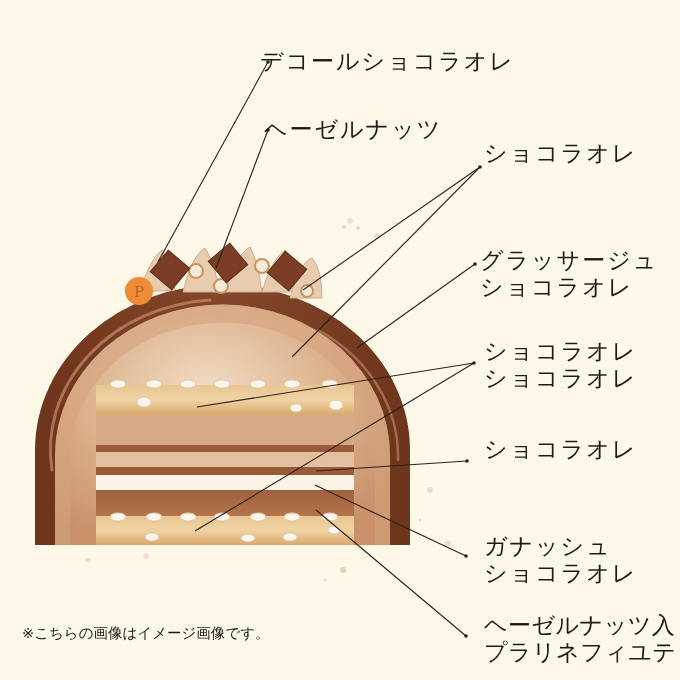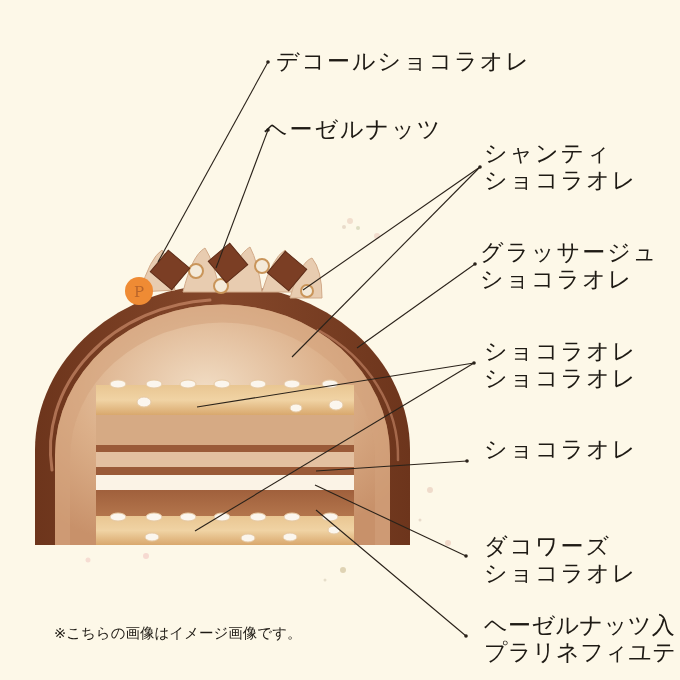--- a/index.html
+++ b/index.html
@@ -21,21 +21,20 @@
     }
     .label span { display: block; }
     .note {
       position: absolute;
       left: 22px; top: 624px;
       font-family: "DejaVu Sans", "Liberation Sans", sans-serif;
       font-size: 14.5px;
       line-height: 18px;
       color: #1e1a14;
       white-space: nowrap;
-      margin-left: 32px;
     }
     .note span { display: block; }
   </style>
 </head>
 <body>
 
 <svg id="canvas" viewBox="0 0 680 680" xmlns="http://www.w3.org/2000/svg">
   <defs>
     <radialGradient id="mousseGrad" cx="0.45" cy="0.35" r="0.7">
       <stop offset="0" stop-color="#f1dcc3"></stop>
@@ -170,43 +169,42 @@
     <circle cx="268" cy="130" r="1.8"></circle>
     <circle cx="480" cy="167" r="1.8"></circle>
     <circle cx="475" cy="264" r="1.8"></circle>
     <circle cx="474" cy="363" r="1.8"></circle>
     <circle cx="467" cy="461" r="1.8"></circle>
     <circle cx="466" cy="556" r="1.8"></circle>
     <circle cx="466" cy="636" r="1.8"></circle>
   </g>
 </svg>
 
-<div class="label" style="left:276px; top:48px;">
+<div class="label" style="left:260px; top:48px;">
   <span>デコールショコラオレ</span>
 </div>
 <div class="label" style="left:264px; top:116px;">
   <span>ヘーゼルナッツ</span>
 </div>
 <div class="label" style="left:484px; top:140px;">
-  <span>シャンティ</span>
-  <span>ショコラオレ</span>
-</div>
-<div class="label" style="left:480px; top:239px;">
+  <span>ショコラオレ</span>
+</div>
+<div class="label" style="left:480px; top:247px;">
   <span>グラッサージュ</span>
   <span>ショコラオレ</span>
 </div>
 <div class="label" style="left:484px; top:338px;">
   <span>ショコラオレ</span>
   <span>ショコラオレ</span>
 </div>
 <div class="label" style="left:484px; top:436px;">
   <span>ショコラオレ</span>
 </div>
 <div class="label" style="left:484px; top:533px;">
-  <span>ダコワーズ</span>
+  <span>ガナッシュ</span>
   <span>ショコラオレ</span>
 </div>
 <div class="label" style="left:484px; top:612px; letter-spacing:0.5px;">
   <span>ヘーゼルナッツ入り</span>
   <span>プラリネフィユテ</span>
 </div>
 
 <div class="note">
   <span>※こちらの画像はイメージ画像です。</span>
 </div>

